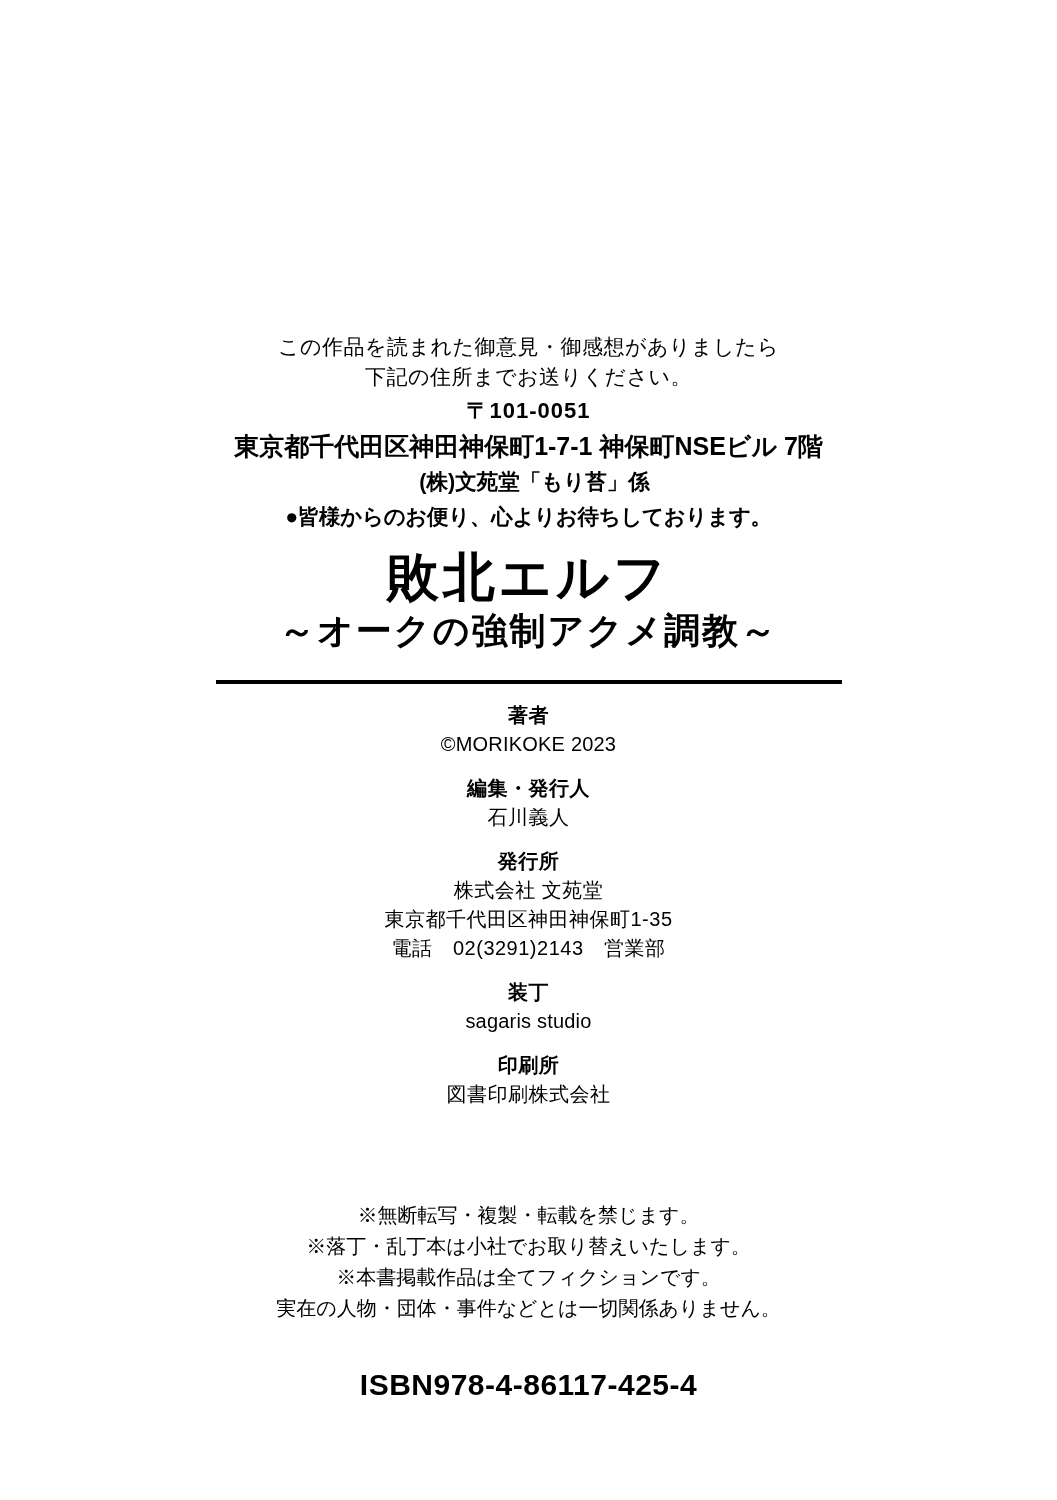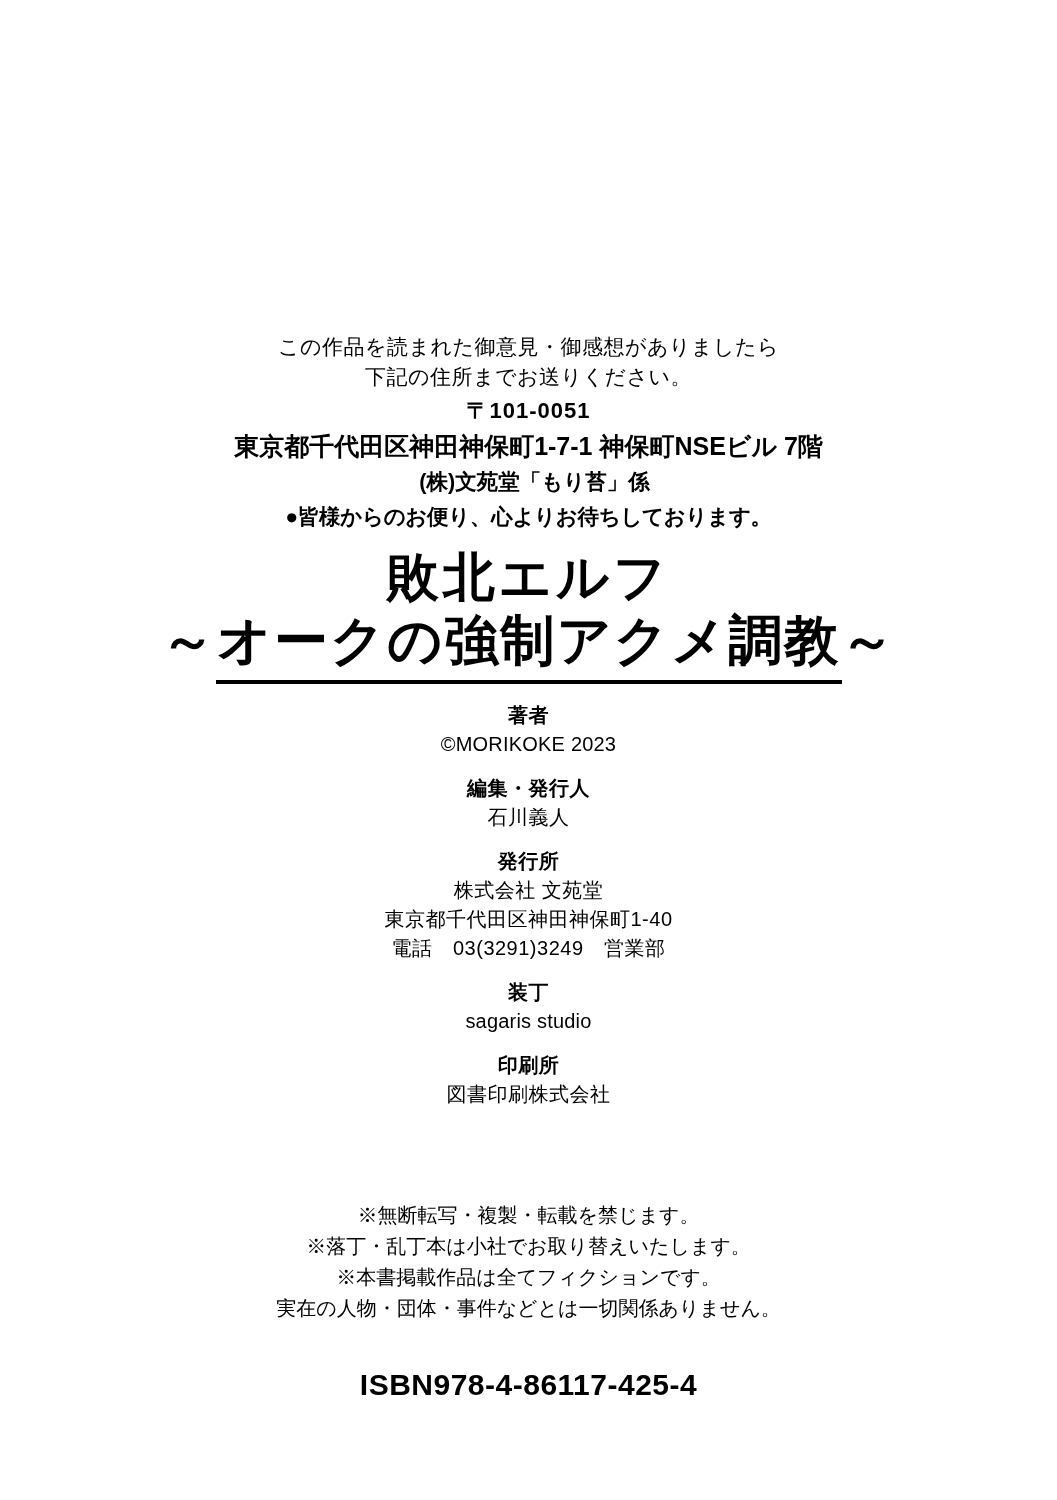--- a/index.html
+++ b/index.html
@@ -70,22 +70,22 @@
     text-align: center;
   }
   .title-main {
     font-family: "DejaVu Serif", "Liberation Serif", serif;
     font-size: 52px;
     font-weight: bold;
     letter-spacing: 4px;
     line-height: 1.12;
   }
   .title-sub {
-    font-family: Liberation Serif, serif;
-    font-size: 54px;
+    font-family: Liberation Sans, sans-serif;
+    font-size: 36px;
     font-weight: bold;
     letter-spacing: 2px;
     line-height: 1.18;
     margin-top: 4px;
   }
   .rule {
     position: absolute;
     top: 680px;
     left: 216px;
     width: 626px;
@@ -177,22 +177,22 @@
     </div>
 
     <div class="colo-group">
       <div class="colo-label">編集・発行人</div>
       <div class="colo-value">石川義人</div>
     </div>
 
     <div class="colo-group">
       <div class="colo-label">発行所</div>
       <div class="colo-value">株式会社 文苑堂</div>
-      <div class="colo-value">東京都千代田区神田神保町1-40</div>
-      <div class="colo-value">電話　03(3291)3249　営業部</div>
+      <div class="colo-value">東京都千代田区神田神保町1-35</div>
+      <div class="colo-value">電話　02(3291)2143　営業部</div>
     </div>
 
     <div class="colo-group">
       <div class="colo-label">装丁</div>
       <div class="colo-value latin">sagaris studio</div>
     </div>
 
     <div class="colo-group">
       <div class="colo-label">印刷所</div>
       <div class="colo-value">図書印刷株式会社</div>

